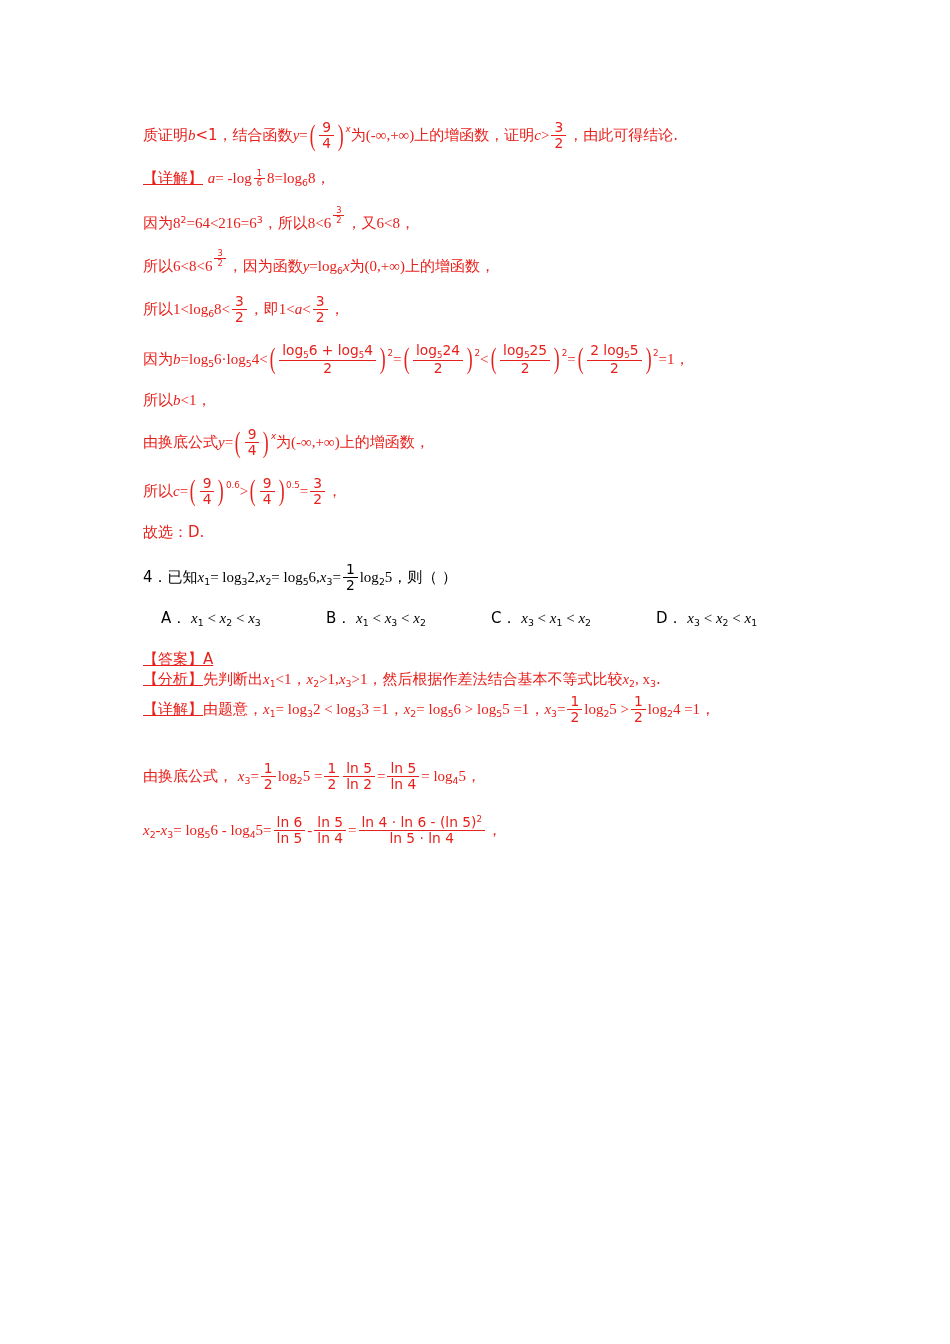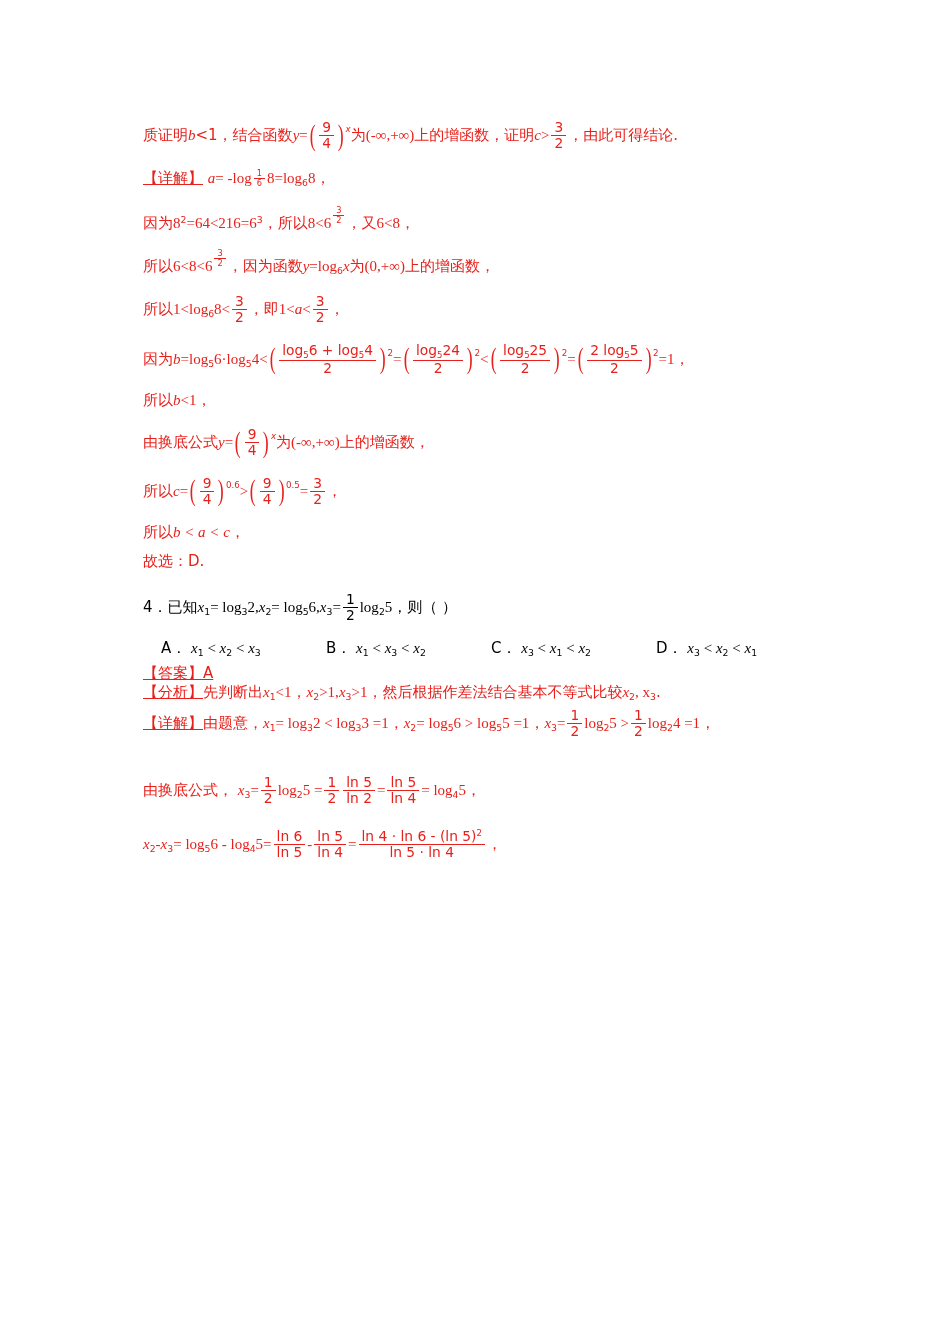--- a/index.html
+++ b/index.html
@@ -108,33 +108,30 @@
   </div>
 
   <div class="line red cjk">
     <span>由换底公式</span><span class="m">y</span><span class="mn">=</span><span class="bigparen-wrap"><span class="paren">(</span><span class="frac"><span class="num">9</span><span class="den">4</span></span><span class="paren">)</span></span><span class="expo">x</span><span>为</span><span class="mn">(-∞,+∞)</span><span>上的增函数，</span>
   </div>
 
   <div class="line red cjk">
     <span>所以</span><span class="m">c</span><span class="mn">=</span><span class="bigparen-wrap"><span class="paren">(</span><span class="frac"><span class="num">9</span><span class="den">4</span></span><span class="paren">)</span></span><span class="expo-n">0.6</span><span class="mn">&gt;</span><span class="bigparen-wrap"><span class="paren">(</span><span class="frac"><span class="num">9</span><span class="den">4</span></span><span class="paren">)</span></span><span class="expo-n">0.5</span><span class="mn">=</span><span class="frac"><span class="num">3</span><span class="den">2</span></span><span>，</span>
   </div>
 
-  <div class="line red cjk tight">
-    <span>所以</span><span class="m">b &lt; a &lt; c</span><span>，</span>
-  </div>
 
   <div class="line red cjk" style="margin-bottom:22px">
     <span>故选：D.</span>
   </div>
 
   <div class="line blk cjk" style="">
     <span>4．</span><span>已知</span><span class="m">x</span><span class="sub">1</span><span class="mn">= log</span><span class="sub">3</span><span class="mn">2,</span><span class="m">x</span><span class="sub">2</span><span class="mn">= log</span><span class="sub">5</span><span class="mn">6,</span><span class="m">x</span><span class="sub">3</span><span class="mn">=</span><span class="frac k"><span class="num">1</span><span class="den">2</span></span><span class="mn">log</span><span class="sub">2</span><span class="mn">5</span><span>，则（    ）</span>
   </div>
 
-  <div class="line blk cjk" style="margin-bottom:8px; padding-left:18px">
+  <div class="line blk cjk" style="margin-bottom:24px; padding-left:18px">
     <span class="opt" style="width:165px; display:inline-block"><span>A．</span>&nbsp;<span class="m">x</span><span class="sub">1</span><span class="mn"> &lt; </span><span class="m">x</span><span class="sub">2</span><span class="mn"> &lt; </span><span class="m">x</span><span class="sub">3</span></span><span class="opt" style="width:165px; display:inline-block"><span>B．</span>&nbsp;<span class="m">x</span><span class="sub">1</span><span class="mn"> &lt; </span><span class="m">x</span><span class="sub">3</span><span class="mn"> &lt; </span><span class="m">x</span><span class="sub">2</span></span><span class="opt" style="width:165px; display:inline-block"><span>C．</span>&nbsp;<span class="m">x</span><span class="sub">3</span><span class="mn"> &lt; </span><span class="m">x</span><span class="sub">1</span><span class="mn"> &lt; </span><span class="m">x</span><span class="sub">2</span></span><span class="opt"><span>D．</span>&nbsp;<span class="m">x</span><span class="sub">3</span><span class="mn"> &lt; </span><span class="m">x</span><span class="sub">2</span><span class="mn"> &lt; </span><span class="m">x</span><span class="sub">1</span></span>
   </div>
 
   <div class="line red cjk" style="margin-bottom:4px">
     <span class="lbl">【答案】</span><span class="lbl">A</span>
   </div>
 
   <div class="line red cjk" style="margin-bottom:6px">
     <span class="lbl">【分析】</span><span>先判断出</span><span class="m">x</span><span class="sub">1</span><span class="mn">&lt;1</span><span>，</span><span class="m">x</span><span class="sub">2</span><span class="mn">&gt;1,</span><span class="m">x</span><span class="sub">3</span><span class="mn">&gt;1</span><span>，然后根据作差法结合基本不等式比较</span><span class="m">x</span><span class="sub">2</span><span class="mn">, x</span><span class="sub">3</span><span>.</span>
   </div>

